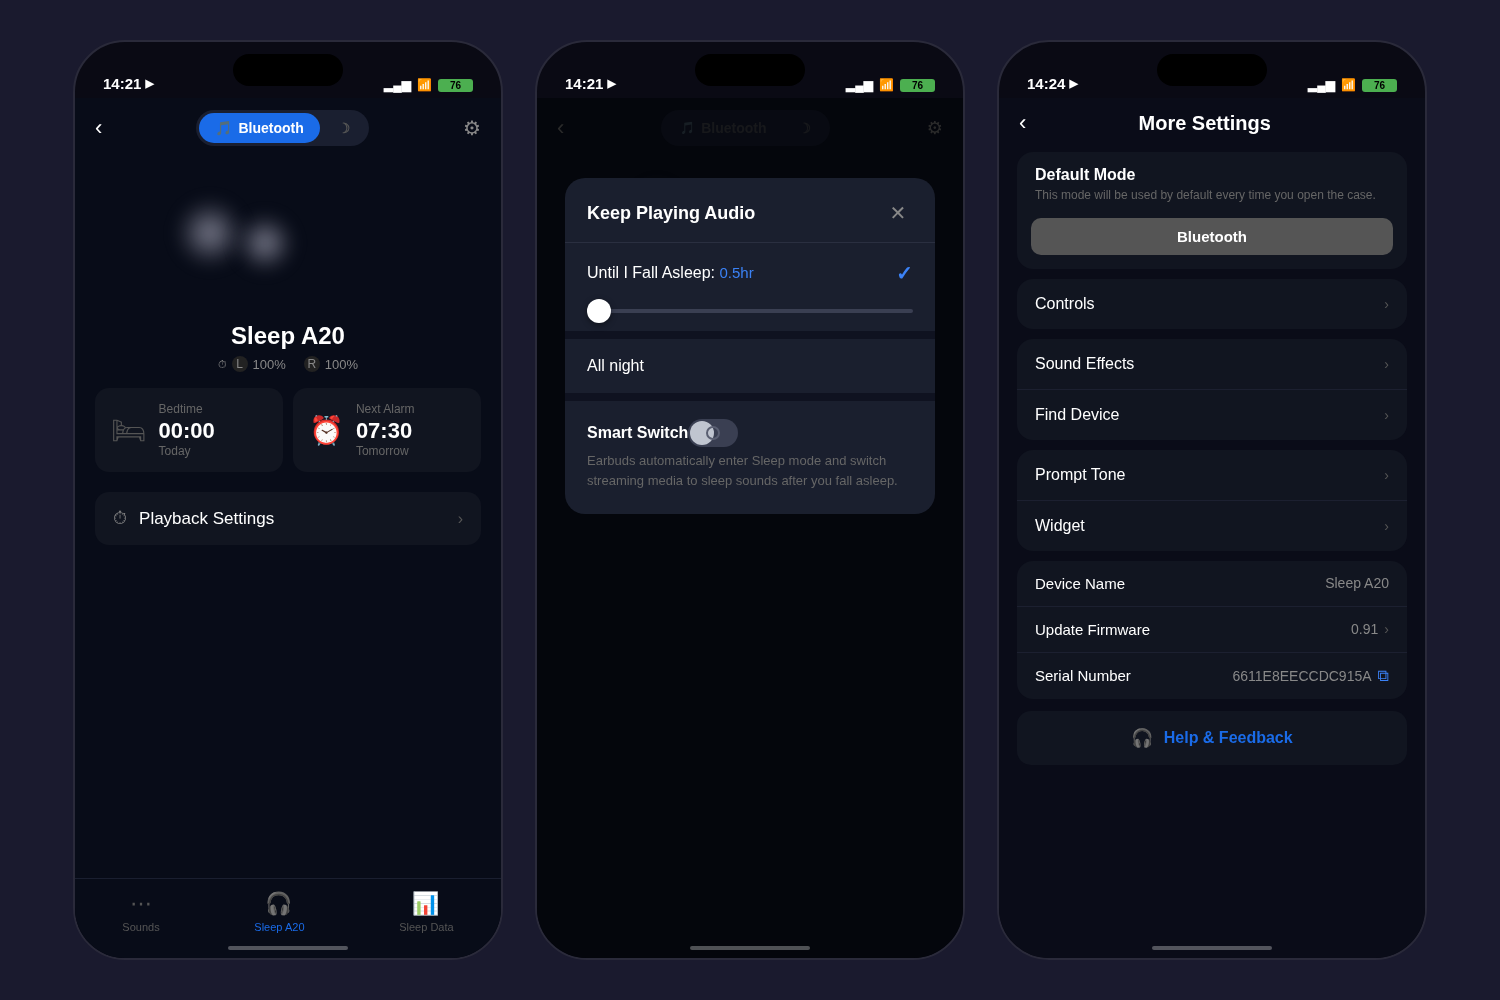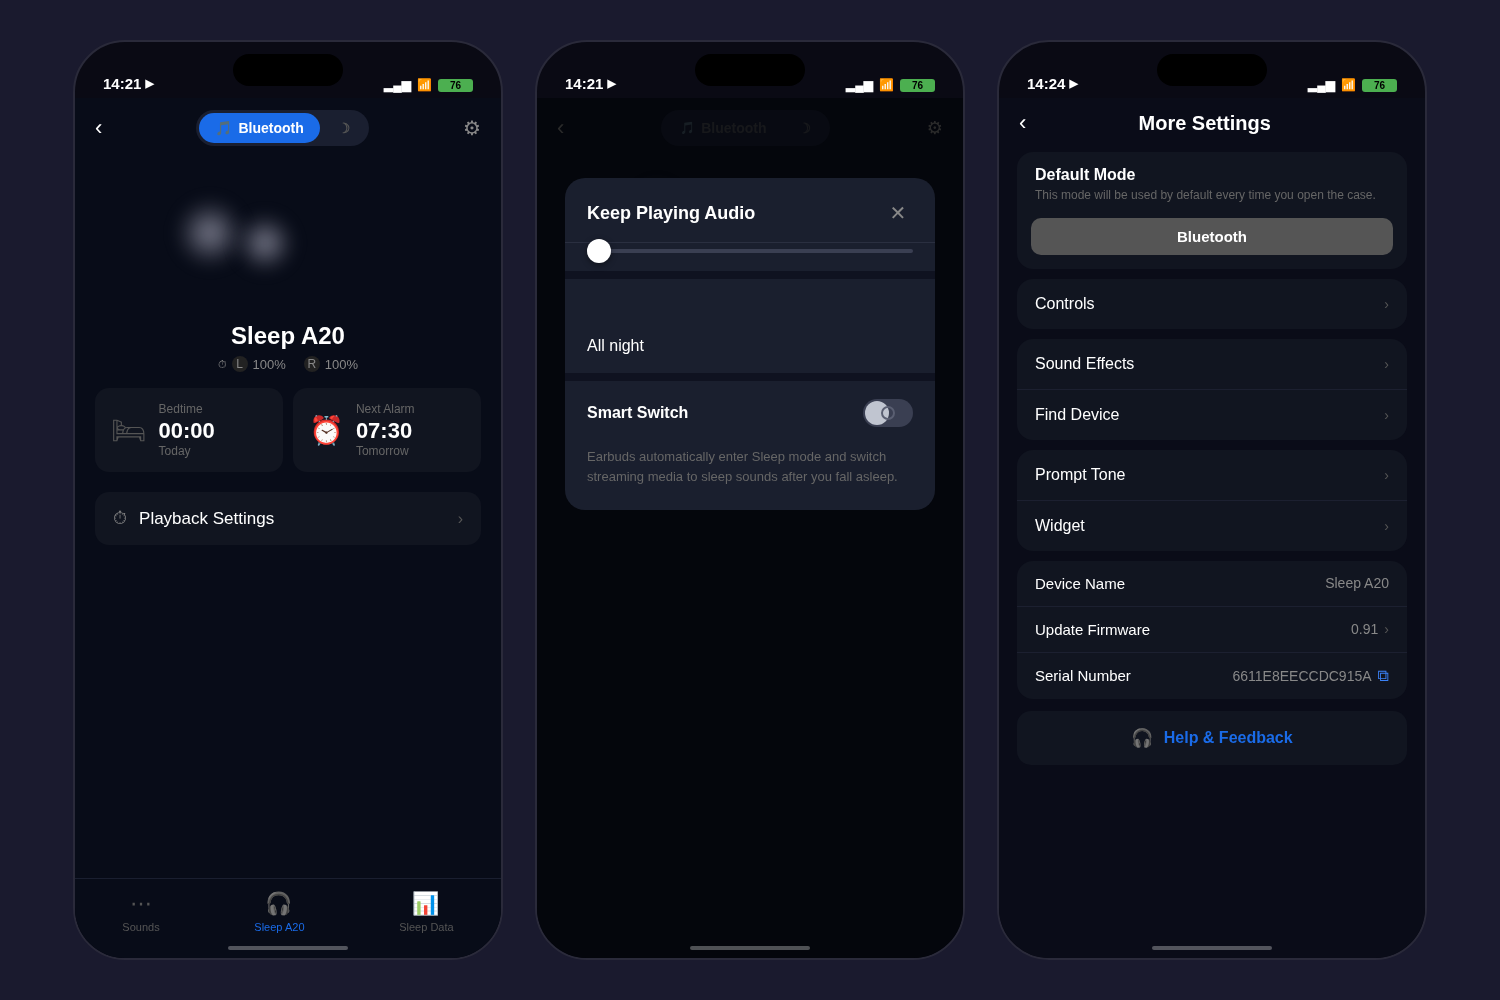--- a/index.html
+++ b/index.html
@@ -501,38 +501,36 @@
 
     .modal-divider2 {
       height: 8px;
       background: #0f1220;
     }
 
     .modal-all-night {
       padding: 18px 22px;
       font-size: 16px;
       color: #fff;
-      margin-top: 40px;
     }
 
     .modal-divider3 {
       height: 8px;
       background: #0f1220;
     }
 
     
     .modal-smart-switch {
       padding: 18px 22px 24px;
     }
 
     .modal-smart-header {
       display: flex;
       align-items: center;
-      justify-content: space-between;
-      margin-bottom: 20px;
+      margin-bottom: 4px;
     }
 
     .modal-smart-title {
       font-size: 16px;
       font-weight: 600;
       color: #fff;
     }
 
     .toggle-switch {
       width: 50px;
@@ -875,20 +873,27 @@
       </div>
     </div>
 
     <div class="modal-overlay">
       <div class="modal">
         <div class="modal-header">
           <span class="modal-title">Keep Playing Audio</span>
           <span class="modal-close">✕</span>
         </div>
         <div class="modal-divider"></div>
+        <div class="modal-option">
+          <span class="modal-option-text">
+            <span>Until I Fall Asleep:</span>
+            <span class="modal-option-value">0.5hr</span>
+          </span>
+          <span class="modal-check">✓</span>
+        </div>
         <div class="modal-slider-container">
           <div class="modal-slider">
             <div class="modal-slider-thumb"></div>
           </div>
         </div>
         <div class="modal-divider2"></div>
         <div class="modal-all-night">
           <span>All night</span>
         </div>
         <div class="modal-divider3"></div>

